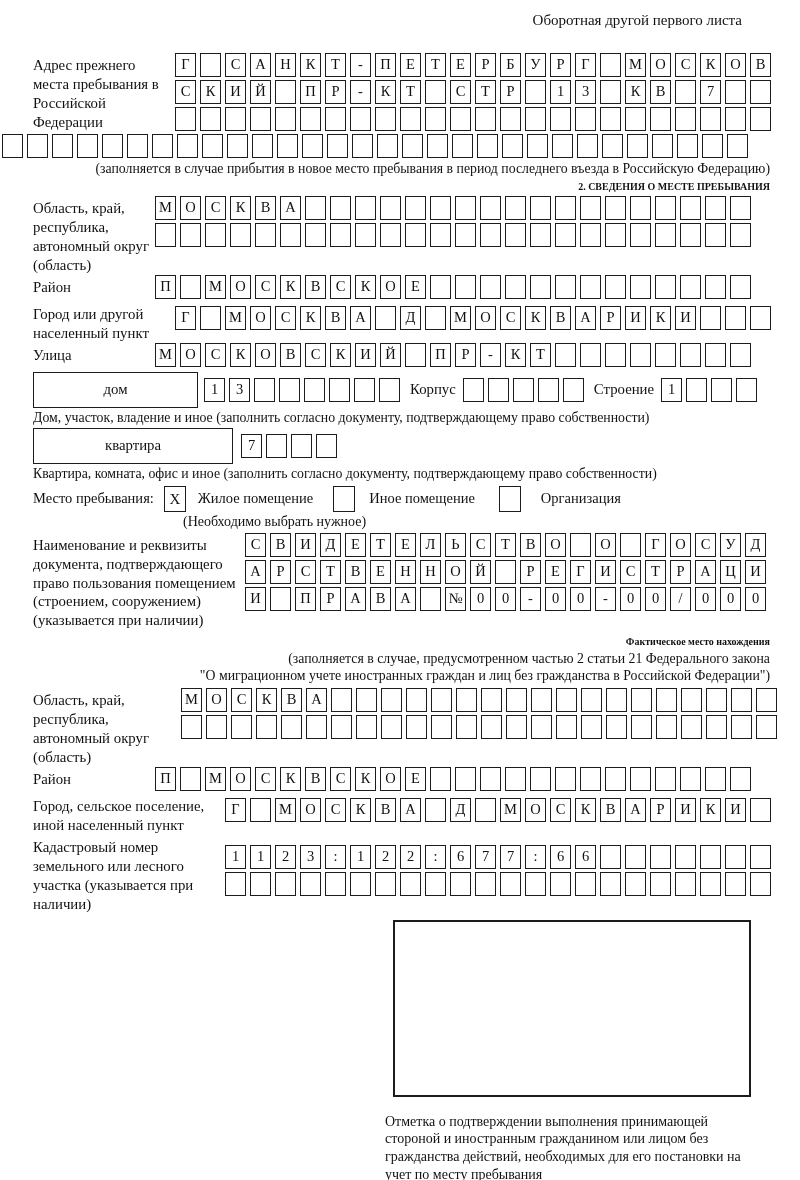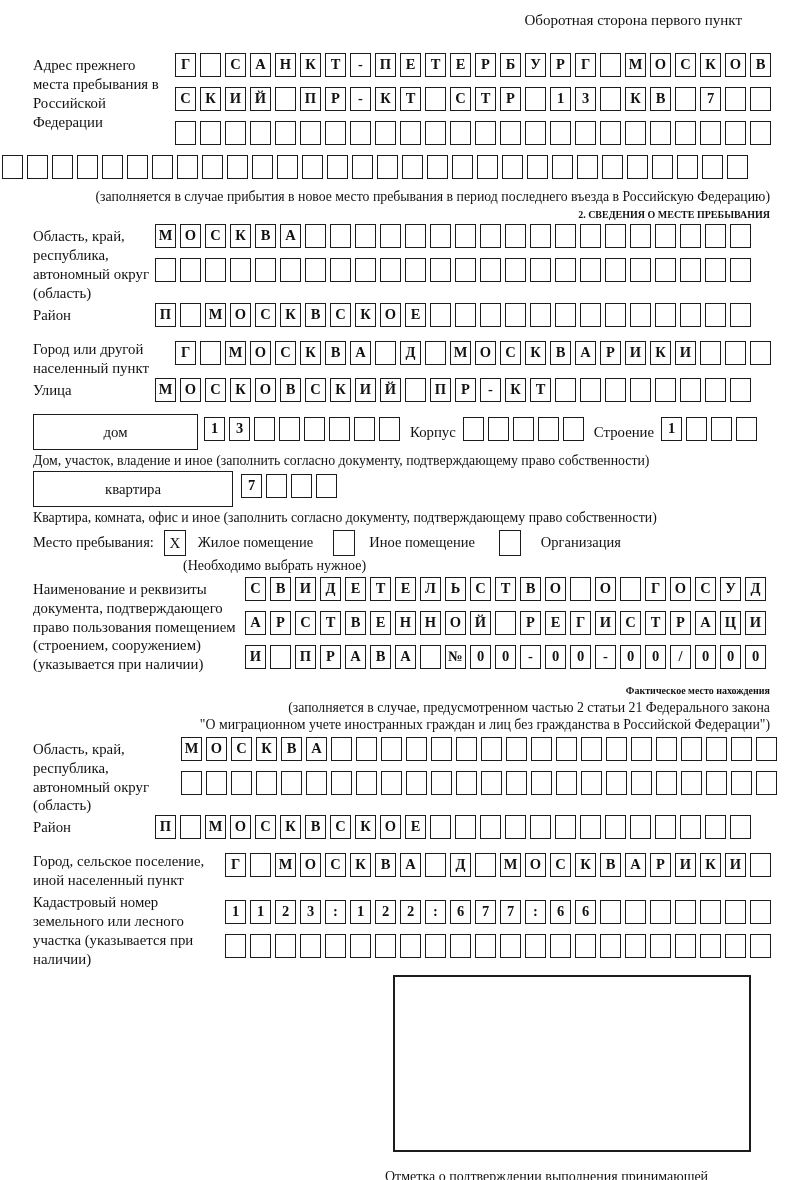--- a/index.html
+++ b/index.html
@@ -6,21 +6,21 @@
   html,body { background:#ffffff; }
   body {
     width:800px; height:1180px; overflow:hidden; position:relative;
     color:#111; font-family:"Liberation Serif", serif; font-size:14.5px;
   }
   .page { padding:12px 30px 0 33px; }
 
   .hdr-note { text-align:right; padding-right:28px; font-size:15px; }
 
   
-  .cellrow { white-space:nowrap; font-size:0; margin-bottom:10px;font-weight:bold; }
+  .cellrow { white-space:nowrap; font-size:0; margin-bottom:3px; }
   .cell {
     display:inline-block; width:21px; height:24px; margin-right:4px;
     border:1.6px solid #1c1c1c; text-align:center;
     font-size:14.5px; line-height:21px; vertical-align:top;
     font-family:"Liberation Serif", serif;
   }
   .frow { display:flex; align-items:flex-start; }
   .flabel { flex:0 0 auto; line-height:1.28; padding-top:3px; font-size:14.8px; }
   .w142 { width:142px; } .w122 { width:122px; } .w148 { width:148px; }
   .w192 { width:192px; } .w212 { width:212px; }
@@ -61,21 +61,21 @@
   .stamp-caption {
     margin-left:352px; width:380px; margin-top:16px;
     text-align:left; font-size:14px; line-height:1.26;
   }
 </style>
 </head>
 <body>
 
 <div class="page">
 
-  <div class="hdr-note">Оборотная сторона первого пункт</div>
+  <div class="hdr-note">Оборотная другой первого листа</div>
 
   <div class="frow" style="margin-top:24px;">
     <div class="flabel w142">Адрес прежнего места пребывания в Российской Федерации</div>
     <div>
       <div class="cellrow"><span class="cell">Г</span><span class="cell"></span><span class="cell">С</span><span class="cell">А</span><span class="cell">Н</span><span class="cell">К</span><span class="cell">Т</span><span class="cell">-</span><span class="cell">П</span><span class="cell">Е</span><span class="cell">Т</span><span class="cell">Е</span><span class="cell">Р</span><span class="cell">Б</span><span class="cell">У</span><span class="cell">Р</span><span class="cell">Г</span><span class="cell"></span><span class="cell">М</span><span class="cell">О</span><span class="cell">С</span><span class="cell">К</span><span class="cell">О</span><span class="cell">В</span></div>
       <div class="cellrow"><span class="cell">С</span><span class="cell">К</span><span class="cell">И</span><span class="cell">Й</span><span class="cell"></span><span class="cell">П</span><span class="cell">Р</span><span class="cell">-</span><span class="cell">К</span><span class="cell">Т</span><span class="cell"></span><span class="cell">С</span><span class="cell">Т</span><span class="cell">Р</span><span class="cell"></span><span class="cell">1</span><span class="cell">3</span><span class="cell"></span><span class="cell">К</span><span class="cell">В</span><span class="cell"></span><span class="cell">7</span><span class="cell"></span><span class="cell"></span></div>
       <div class="cellrow"><span class="cell"></span><span class="cell"></span><span class="cell"></span><span class="cell"></span><span class="cell"></span><span class="cell"></span><span class="cell"></span><span class="cell"></span><span class="cell"></span><span class="cell"></span><span class="cell"></span><span class="cell"></span><span class="cell"></span><span class="cell"></span><span class="cell"></span><span class="cell"></span><span class="cell"></span><span class="cell"></span><span class="cell"></span><span class="cell"></span><span class="cell"></span><span class="cell"></span><span class="cell"></span><span class="cell"></span></div>
     </div>
   </div>
   <div class="cellrow fullrow"><span class="cell"></span><span class="cell"></span><span class="cell"></span><span class="cell"></span><span class="cell"></span><span class="cell"></span><span class="cell"></span><span class="cell"></span><span class="cell"></span><span class="cell"></span><span class="cell"></span><span class="cell"></span><span class="cell"></span><span class="cell"></span><span class="cell"></span><span class="cell"></span><span class="cell"></span><span class="cell"></span><span class="cell"></span><span class="cell"></span><span class="cell"></span><span class="cell"></span><span class="cell"></span><span class="cell"></span><span class="cell"></span><span class="cell"></span><span class="cell"></span><span class="cell"></span><span class="cell"></span><span class="cell"></span></div>

